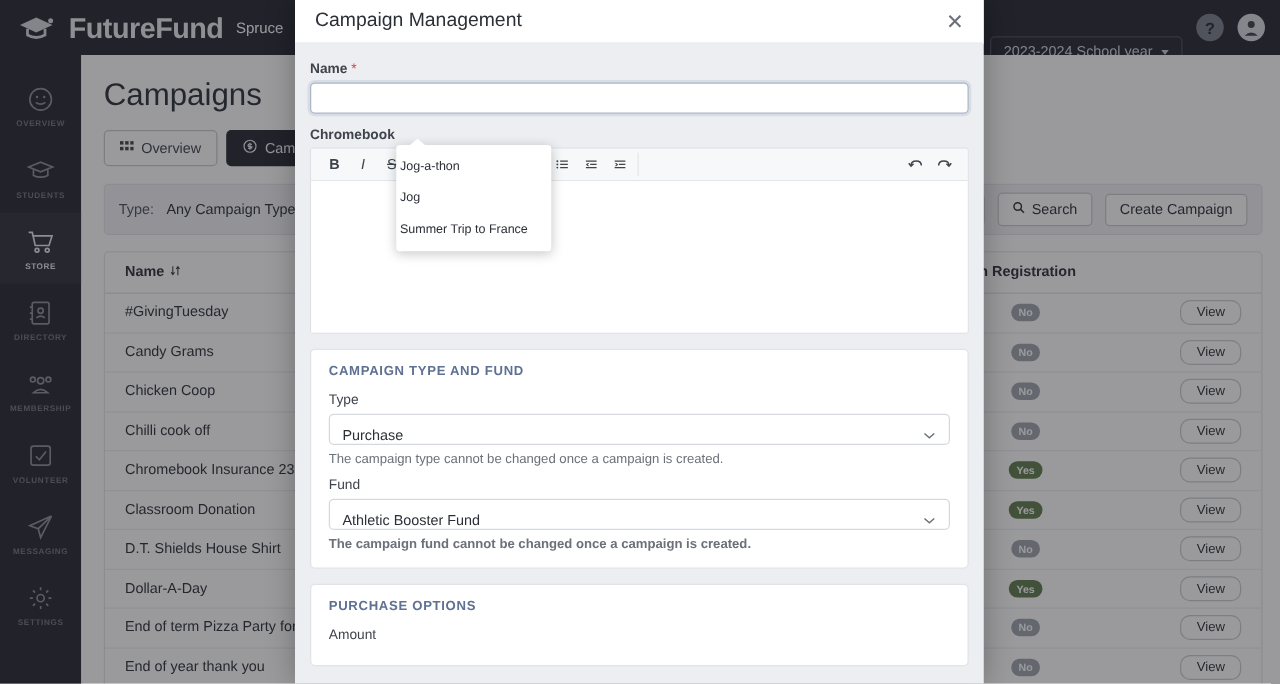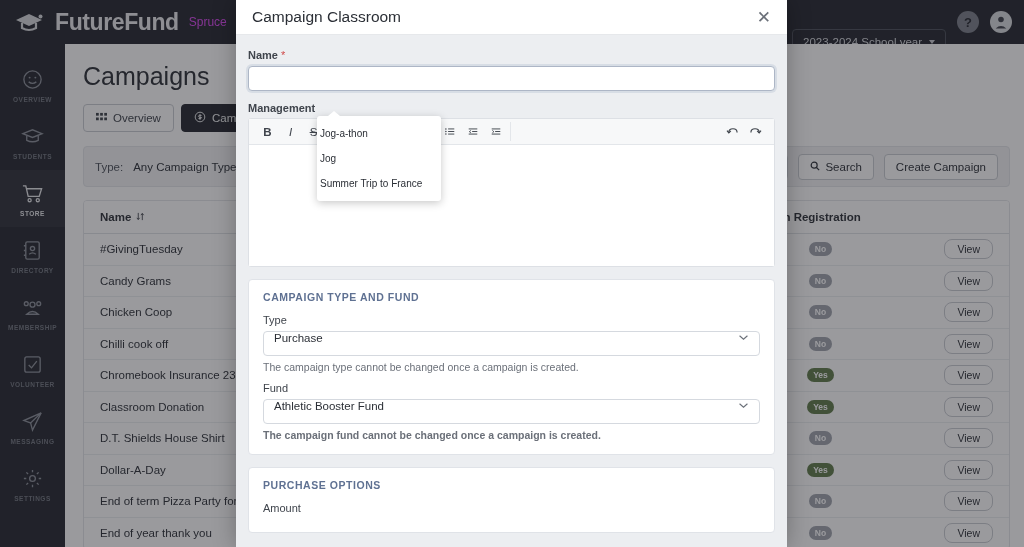--- a/index.html
+++ b/index.html
@@ -15,21 +15,21 @@
   #bg-app { position: absolute; inset: 0; }
 
   
   .topbar {
     position: absolute; top: 0; left: 0; width: 1024px; height: 44px;
     background: #23262e; display: flex; align-items: center;
   }
   .logo-wrap { display: flex; align-items: center; margin-left: 14px; gap: 11px; }
   .logo-mark { width: 30px; height: 22px; }
   .logo-text { font-size: 23px; font-weight: bold; color: #e9eaed; letter-spacing: -0.4px; }
-  .org-name { margin-left: 10px; font-size: 12px; color: #d946ef; }
+  .org-name { margin-left: 10px; font-size: 12px; color: #ffffff; }
   .topbar-right { position: absolute; right: 12px; display: flex; align-items: center; gap: 11px; }
   .year-select {
     border: 1px solid #4a4e58; border-radius: 4px; color: #d5d7dc;
     font-size: 11.5px; padding: 6px 10px; display: flex; align-items: center; gap: 7px; margin-top: 40px;
   }
   .caret-tiny { width: 0; height: 0; border-left: 3.5px solid transparent; border-right: 3.5px solid transparent; border-top: 4.5px solid #c7c9cf; }
   .circ-btn {
     width: 22px; height: 22px; border-radius: 50%; background: #7b7f89;
     display: flex; align-items: center; justify-content: center;
     color: #23262e; font-size: 13px; font-weight: bold;
@@ -135,21 +135,21 @@
     background: #fff; border: 1px solid #e0e3e8; border-radius: 4px;
     margin-top: 12px; padding: 11px 14px 13px 14px;
   }
   .section-title {
     font-size: 10.5px; font-weight: bold; letter-spacing: 0.55px;
     color: #5f7192; margin-bottom: 11px;
   }
   .sub-label { font-size: 11px; color: #3f444c; margin-bottom: 5px; }
   .select-box {
     height: 25px; border: 1px solid #d5d9df; border-radius: 4px; background: #fff;
-    display: flex; align-items: flex-start; padding: 0 10px; font-size: 11.5px; color: #2b2f36;
+    display: flex; align-items: flex-end; padding: 0 10px; font-size: 11.5px; color: #2b2f36;
   }
   .select-box .chev { margin-left: auto; color: #6b7079; font-size: 10px; }
   .helper { font-size: 10.5px; color: #6b7079; margin: 5px 0 9px 0; }
   .helper.last { margin-bottom: 0; font-weight: bold; }
 
   
   .autocomplete {
     position: absolute; left: 81px; top: 81px; width: 124px;
     background: #fff; border-radius: 3px; box-shadow: 0 2px 9px rgba(0,0,0,0.22);
     padding: 5px 0; z-index: 40;
@@ -416,33 +416,33 @@
             </div>
           </div>
       </div>
     </div>
 
     <div class="dim"></div>
   </div>
 
   <div class="modal">
     <div class="modal-header">
-      <span class="modal-title">Campaign Classroom</span>
+      <span class="modal-title">Campaign Management</span>
       <span class="modal-close">✕</span>
     </div>
 
     <div class="modal-body">
 
       <div class="field-label">
         <span>Name</span>
         <span class="req">*</span>
       </div>
       <input class="text-input" type="text" value="" style="">
 
-      <div class="desc-label">Management</div>
+      <div class="desc-label">Chromebook</div>
 
       <div class="editor">
         <div class="editor-toolbar">
           <div class="tb-group">
             <div class="tb-btn">
                 <b>B</b>
               </div>
             <div class="tb-btn">
                 <i>I</i>
               </div>

